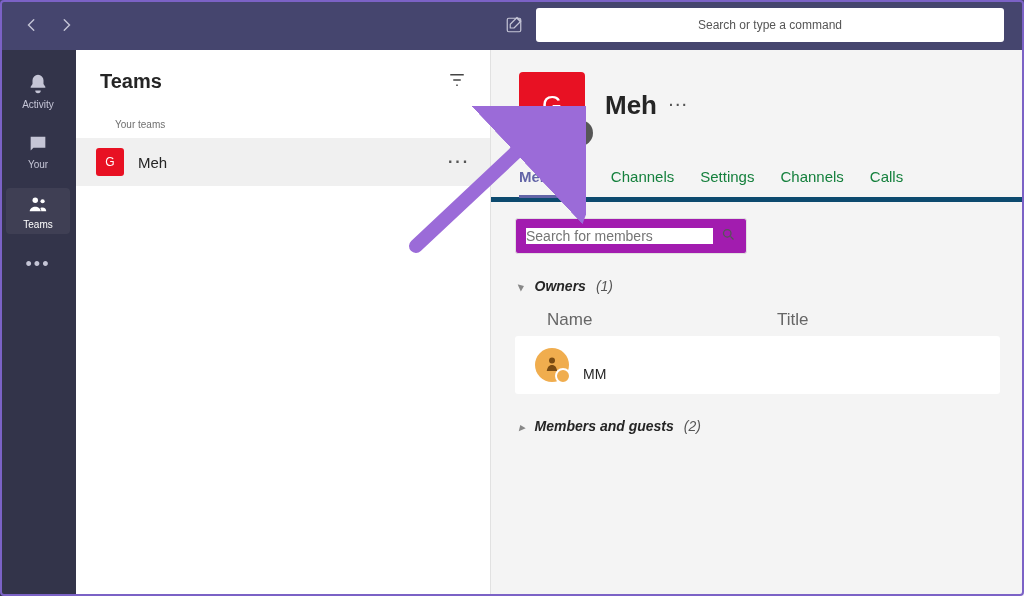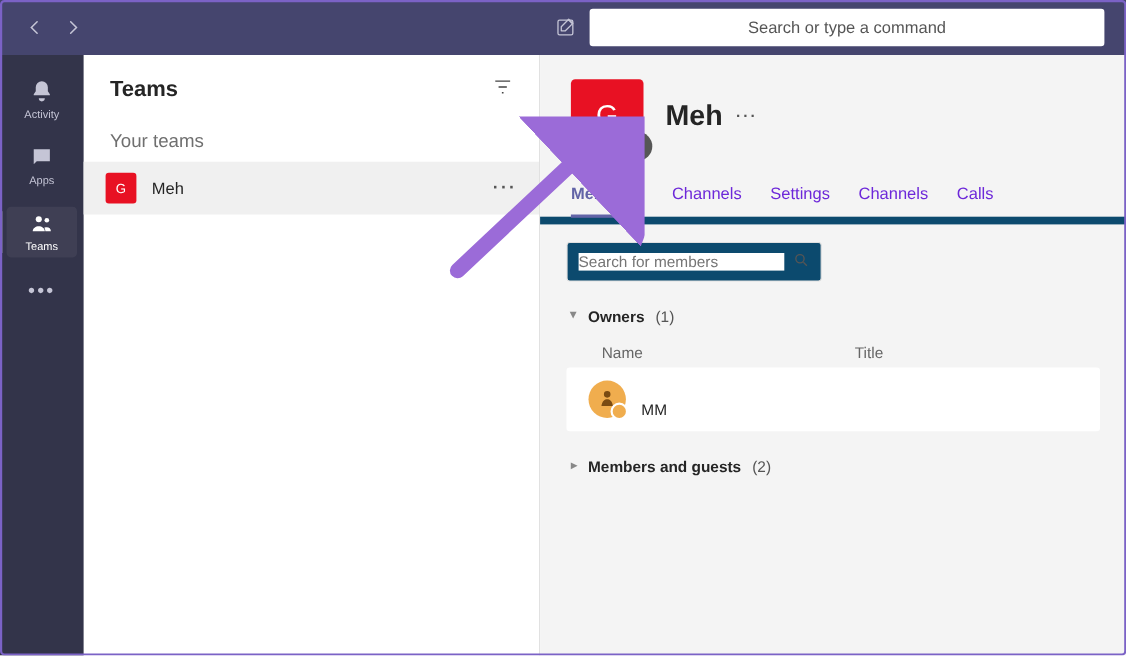--- a/index.html
+++ b/index.html
@@ -4,63 +4,63 @@
 <style>
   * { margin:0; padding:0; box-sizing:border-box; font-family:"Segoe UI",Arial,sans-serif; }
   body { width:1024px; height:596px; overflow:hidden; background:#fff; position:relative; }
   .window-border { position:absolute; inset:0; border:2px solid #7b62c6; pointer-events:none; border-radius:4px; }
 
   .titlebar { height:50px; background:#45456e; display:flex; align-items:center; padding:0 10px; }
   .nav-arrows { display:flex; gap:6px; margin-left:8px; }
   .nav-btn { width:28px; height:28px; display:flex; align-items:center; justify-content:center; color:#c5c5d6; cursor:pointer; }
   .compose { width:28px; height:28px; display:flex; align-items:center; justify-content:center; color:#c5c5d6; cursor:pointer; margin-right:8px; }
   .nav-spacer { flex:0 0 420px; }
-  .searchbar { flex:1; height:34px; margin-right:10px; background:#fff; border-radius:3px; display:flex; align-items:center; justify-content:center; color:#555; font-size:15px; }
+  .searchbar { flex:1; height:34px; margin-right:10px; background:#fff; border-radius:3px; display:flex; align-items:center; justify-content:center; color:#555; font-size:12px; }
 
   .body-row { display:flex; height:calc(596px - 50px); }
 
   .apprail { width:76px; background:#33344a; display:flex; flex-direction:column; align-items:center; padding-top:14px; gap:6px; }
   .rail-item { width:76px; height:54px; display:flex; flex-direction:column; align-items:center; justify-content:center; gap:2px; color:#c5c5d6; font-size:10px; cursor:pointer; position:relative; }
   .rail-item.active { color:#fff; }
   .rail-item.active::before { content:""; position:absolute; left:0; top:8px; bottom:8px; width:2px; background:#fff; }
   .rail-item.active::after { content:""; position:absolute; inset:4px 6px; background:rgba(255,255,255,.06); border-radius:4px; }
   .rail-icon { position:relative; z-index:1; }
   .rail-label { position:relative; z-index:1; }
 
   .teamlist { width:415px; border-right:1px solid #e1e1e1; display:flex; flex-direction:column; }
   .teamlist-header { display:flex; align-items:center; justify-content:space-between; padding:20px 24px 14px 24px; }
   .teamlist-title { font-size:20px; font-weight:700; color:#252525; }
   .filter-icon { color:#444; cursor:pointer; }
-  .section-label { font-size:17px; color:#6f6f6f; padding:12px 24px 8px 24px; }
+  .section-label { font-size:10px; color:#6f6f6f; padding:12px 24px 8px 24px;margin-left:15px; }
   .team-row { display:flex; align-items:center; padding:10px 20px; background:#f0f0f0; cursor:pointer; }
   .team-avatar { width:28px; height:28px; background:#e81123; border-radius:3px; color:#fff; font-size:12px; display:flex; align-items:center; justify-content:center; margin-right:14px; }
   .team-name { flex:1; font-size:15px; color:#252525; }
   .team-more { color:#555; letter-spacing:2px; font-weight:700; cursor:pointer; }
 
   .main { flex:1; background:#f4f4f4; display:flex; flex-direction:column; padding-top:18px; }
   .team-header { display:flex; align-items:center; gap:20px; padding:4px 28px 10px 28px; }
   .team-big-avatar { width:66px; height:66px; background:#e81123; border-radius:4px; position:relative; display:flex; align-items:center; justify-content:center; color:#fff; font-size:26px; font-weight:400; }
   .edit-badge { position:absolute; right:-8px; bottom:-8px; width:26px; height:26px; border-radius:50%; background:#565656; display:flex; align-items:center; justify-content:center; color:#fff; cursor:pointer; }
   .team-big-name { font-size:26px; font-weight:700; color:#252525; display:flex; align-items:center; gap:12px; }
   .team-actions { color:#555; font-weight:700; letter-spacing:2px; cursor:pointer; font-size:14px; }
 
-  .tabs { display:flex; gap:26px; padding:20px 28px 0 28px; border-bottom:7px solid #0c4a6e; }
-  .tab { font-size:15px; color:#6d28d9; padding-bottom:10px; cursor:pointer; }
+  .tabs { display:flex; gap:26px; padding:20px 28px 0 28px; border-bottom:5px solid #0c4a6e; }
+  .tab { font-size:15px; color:#15803d; padding-bottom:10px; cursor:pointer; }
   .tab.active { color:#6264a7; font-weight:600; border-bottom:3px solid #6264a7; margin-bottom:-1px; }
 
   .members-body { padding:16px 24px; }
-  .member-search { width:232px; height:36px; background:#0c4a6e; border:1px solid #e0e0e0; border-radius:3px; display:flex; align-items:center; padding:0 10px; gap:8px; color:#666; font-size:14px; }
+  .member-search { width:232px; height:36px; background:#a21caf; border:1px solid #e0e0e0; border-radius:3px; display:flex; align-items:center; padding:0 10px; gap:8px; color:#666; font-size:14px; }
   .member-search input { border:none; outline:none; flex:1; font-size:14px; }
 
   .group { margin-top:22px; }
-  .group-header { display:flex; align-items:flex-start; gap:10px; font-size:14px; font-weight:700; color:#252525; padding:2px 4px; cursor:pointer; }
+  .group-header { display:flex; align-items:flex-end; gap:10px; font-size:14px; font-weight:700; color:#252525; padding:2px 4px; cursor:pointer;font-style:italic; }
   .group-count { font-weight:400; color:#555; }
   .chev { color:#888; font-size:11px; transform:rotate(0deg); }
   .chev.open { transform:rotate(90deg); }
-  .columns { display:flex; padding:14px 0 6px 32px; font-size:14px; color:#666; }
+  .columns { display:flex; padding:14px 0 6px 32px; font-size:17px; color:#666; }
   .col-name { flex:0 0 230px; }
   .col-title { flex:1; }
   .member-row { display:flex; align-items:flex-end; padding:12px 0 12px 20px; background:#fff; border-radius:3px; }
   .mem-avatar { width:34px; height:34px; border-radius:50%; background:#f0ad4e; position:relative; display:flex; align-items:center; justify-content:center; margin-right:14px; }
   .mem-avatar::after { content:""; position:absolute; right:-2px; bottom:-2px; width:12px; height:12px; border-radius:50%; background:#f0ad4e; border:2px solid #fff; }
   .mem-name { font-size:14px; color:#252525; }
 
   .annotation-arrow { position:absolute; left:396px; top:106px; pointer-events:none; }
 </style>
 </head>
@@ -101,21 +101,21 @@
           </svg>
       </span>
       <span class="rail-label">Activity</span>
     </div>
     <div class="rail-item">
       <span class="rail-icon">
         <svg width="22" height="22" viewBox="0 0 24 24" fill="currentColor">
             <path d="M4 4h16v12H7l-3 3V4z"></path>
           </svg>
       </span>
-      <span class="rail-label">Apps</span>
+      <span class="rail-label">Your</span>
     </div>
     <div class="rail-item active">
       <span class="rail-icon">
         <svg width="22" height="22" viewBox="0 0 24 24" fill="currentColor">
             <circle cx="9" cy="8" r="3"></circle>
             <circle cx="17" cy="9" r="2.3"></circle>
             <path d="M3 20c0-3 3-5 6-5s6 2 6 5H3zm12.5 0c.1-1.3-.3-2.6-1.1-3.6 1-.5 2-.5 2.6-.5 2.3 0 4 1.4 4 4.1h-5.5z"></path>
           </svg>
       </span>
       <span class="rail-label">Teams</span>

